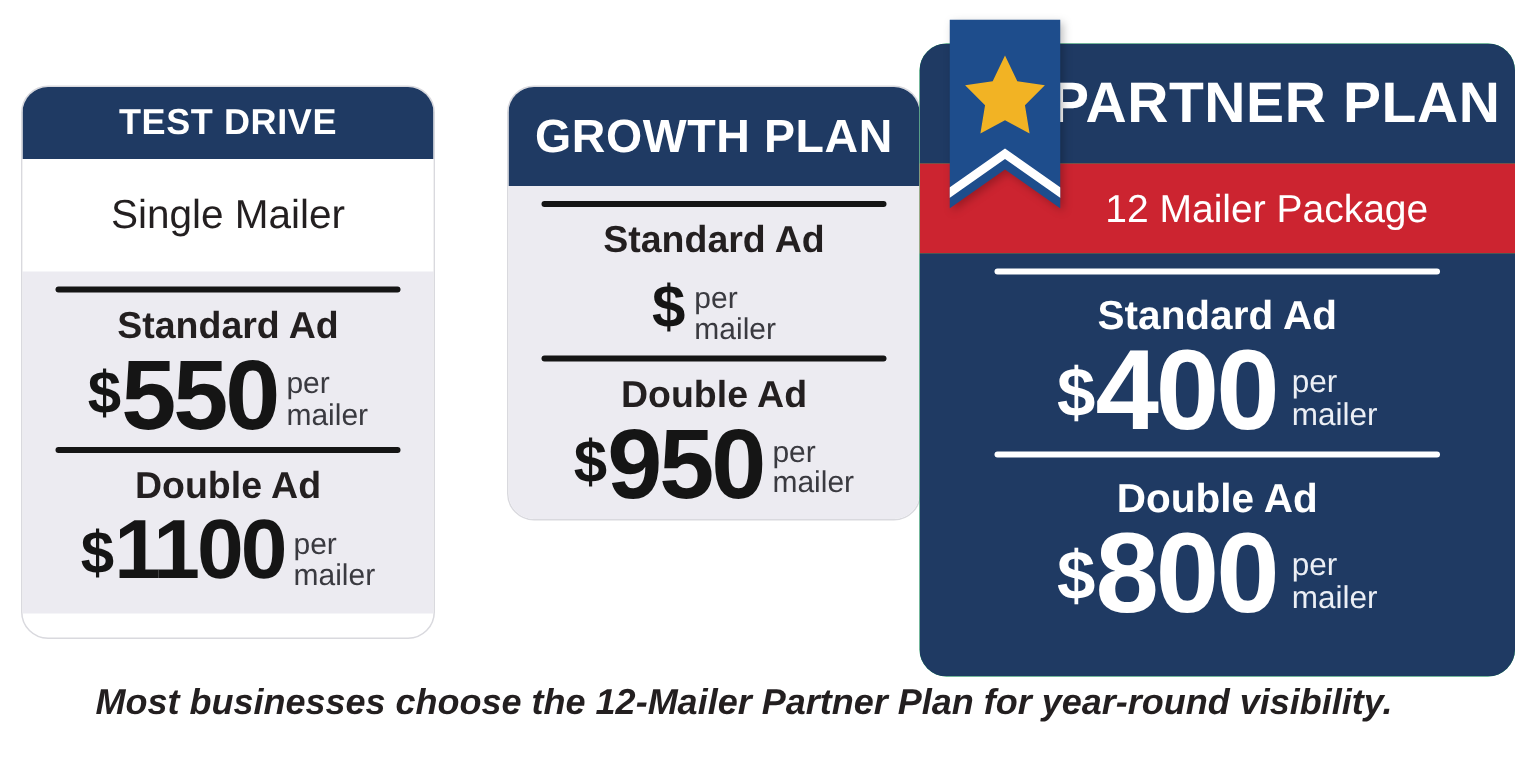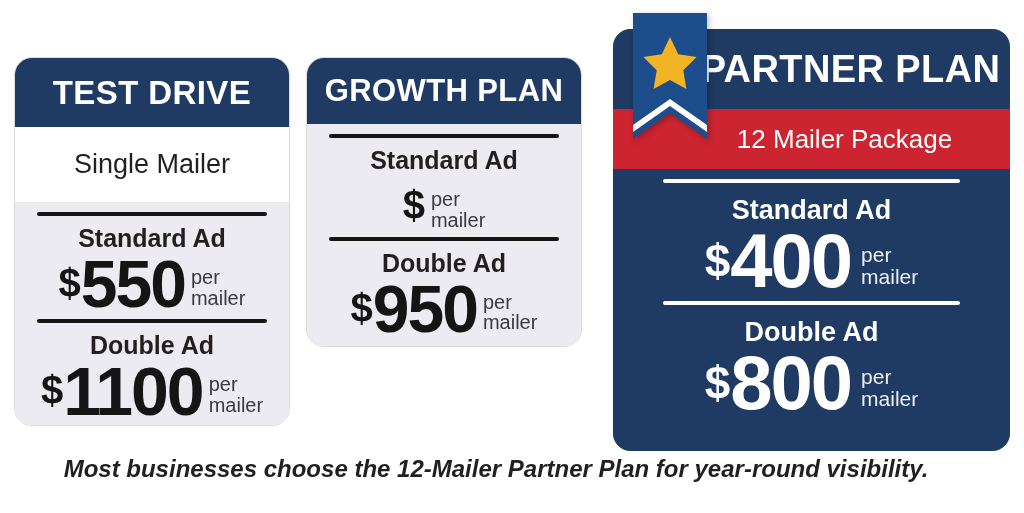--- a/index.html
+++ b/index.html
@@ -81,26 +81,26 @@
     display:flex;flex-direction:column;
     color:#3a3a40;
     line-height:1.04;
     font-weight:normal;
   }
   .featured .dollar,.featured .amount{color:#ffffff;}
   .featured .per{color:#eceff5;}
 
   
   #card-test{left:14px;top:57px;width:276px;height:369px;}
-  #card-test .card-header{height:69px;font-size:33px;}
+  #card-test .card-header{height:48px;font-size:24px;}
   #card-test .card-sub{height:75px;font-size:27px;}
   #card-test .card-body{height:228px;padding:0 22px;}
 
   
-  #card-growth{left:306px;top:57px;width:276px;height:290px;}
+  #card-growth{left:338px;top:57px;width:276px;height:290px;}
   #card-growth .card-header{height:66px;font-size:31px;}
   #card-growth .card-sub{height:75px;font-size:27px;}
   #card-growth .card-body{height:228px;padding:0 22px;}
 
   
   #card-partner{left:613px;top:29px;width:397px;height:422px;}
   #card-partner .card-inner{background:#22c55e;}
   #card-partner .card-header{
     height:80px;font-size:38px;
     padding-left:78px;box-sizing:border-box;
@@ -153,21 +153,21 @@
           <span class="per" style="font-size:20px;margin-left:6px;margin-top:12px;">
             <span>per</span>
             <span>mailer</span>
           </span>
         </div>
 
         <div class="rule" style="width:100%;margin-top:6px;"></div>
         <div class="tier-label" style="font-size:25px;margin-top:8px;">Double Ad</div>
         <div class="price-row" style="margin-top:2px;">
           <span class="dollar" style="font-size:40px;margin-top:8px;">$</span>
-          <span class="amount" style="font-size:68px;">1100</span>
+          <span class="amount" style="font-size:56px;">1100</span>
           <span class="per" style="font-size:20px;margin-left:6px;margin-top:12px;">
             <span>per</span>
             <span>mailer</span>
           </span>
         </div>
 
       </div>
     </div>
   </div>
 

